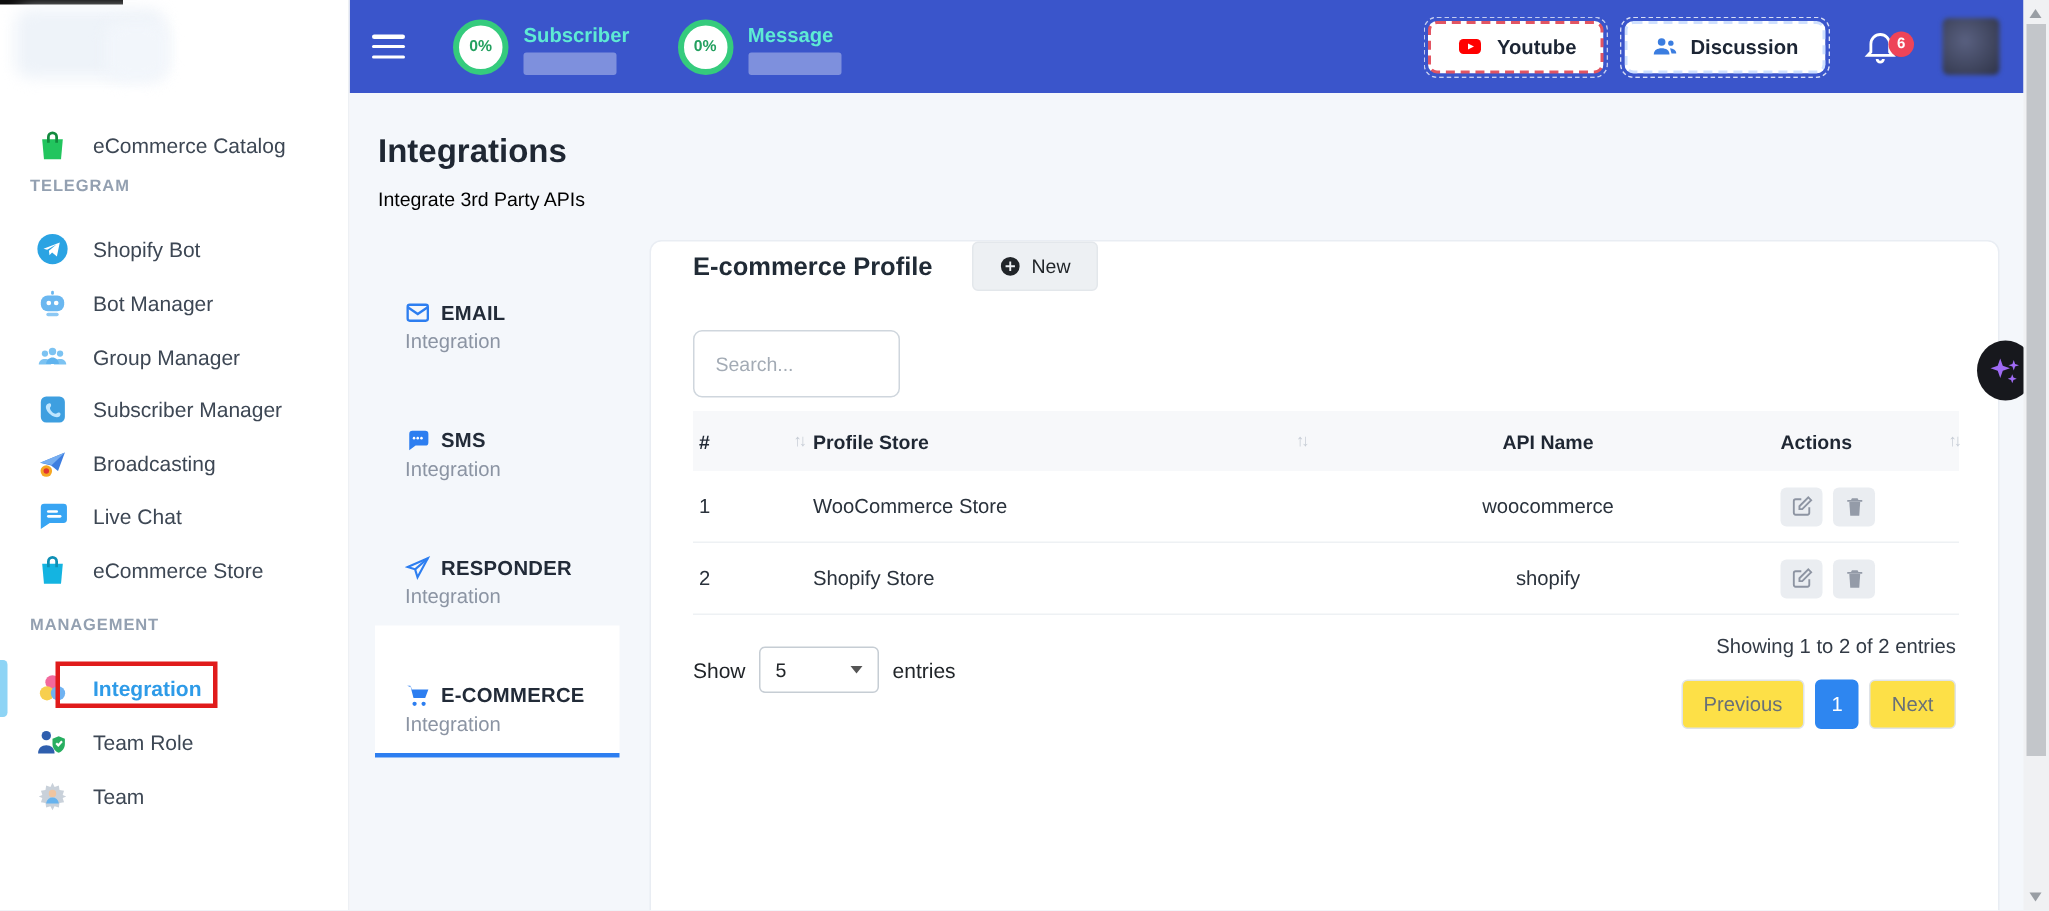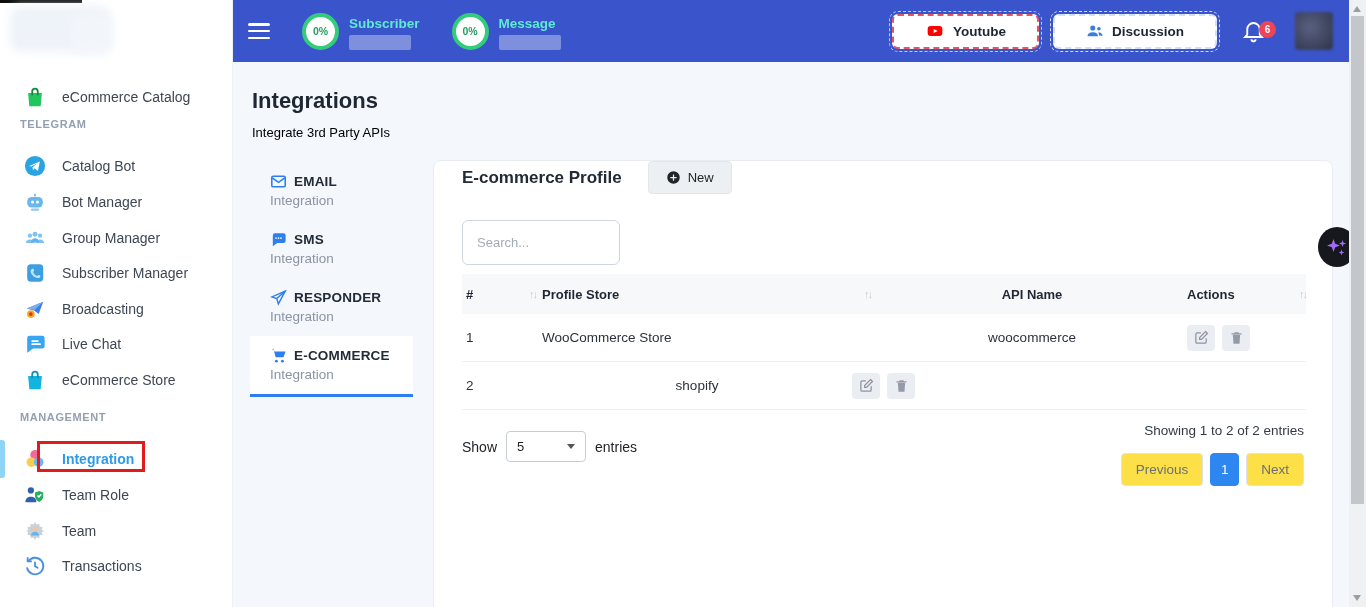--- a/index.html
+++ b/index.html
@@ -23,45 +23,45 @@
   
   .topbar { position:absolute; left:233px; top:0; width:1116px; height:62px; background:#3a55cb; display:flex; align-items:center; }
   .hamburger { margin-left:15px; width:22px; height:16px; display:flex; flex-direction:column; justify-content:space-between; cursor:pointer; }
   .hamburger span { display:block; height:2.5px; background:#fff; border-radius:2px; }
   .stat { display:flex; align-items:flex-start; gap:10px; margin-left:32px; }
   .stat-circle { width:37px; height:37px; border-radius:50%; background:#fff; border:4px solid #35cb7d; display:flex; align-items:center; justify-content:center; font-size:10.5px; font-weight:bold; color:#23a05f; }
   .stat-right { padding-top:3px; }
   .stat-label { font-size:13.5px; font-weight:bold; color:#5eead4; }
   .stat-redact { margin-top:4px; width:62px; height:15px; background:rgba(255,255,255,.35); border-radius:2px; }
   .topbar-right { margin-left:auto; display:flex; align-items:center; margin-right:16px; gap:14px; }
-  .hdr-btn { height:35px; display:flex; align-items:center; gap:8px; background:#fff; border-radius:6px; padding:0 31px; font-size:13.5px; font-weight:bold; color:#1c2534; cursor:pointer; }
+  .hdr-btn { height:35px; display:flex; align-items:center; gap:8px; background:#fff; border-radius:6px; padding:0 16px; font-size:13.5px; font-weight:bold; color:#1c2534; cursor:pointer; }
   .hdr-btn.yt { border:2px dashed #e25563; outline:1px dashed rgba(255,255,255,.7); outline-offset:2px; }
   .hdr-btn.disc { border:2px dashed #cfe0ff; outline:1px dashed rgba(255,255,255,.8); outline-offset:2px; }
   .bell-wrap { position:relative; margin-left:10px; width:26px; height:26px; cursor:pointer; }
   .badge { position:absolute; right:-9px; top:3px; min-width:17px; height:17px; border-radius:50%; background:#ee4458; color:#fff; font-size:10px; font-weight:bold; display:flex; align-items:center; justify-content:center; }
   .avatar { width:38px; height:38px; border-radius:4px; margin-left:14px; background:radial-gradient(circle at 40% 40%, #596080, #2e3347); filter:blur(1.5px); cursor:pointer; }
 
   
   .content { position:absolute; left:233px; top:62px; width:1116px; height:545px; background:#f4f7fb; }
   .page-title { position:absolute; left:19px; top:26px; font-size:22px; font-weight:bold; color:#1f2733; }
   .page-sub { position:absolute; left:19px; top:63px; font-size:13px; color:#000000; }
 
   .tab-col { position:absolute; left:17px; top:100px; width:163px; }
   .tab { padding:11px 0 12px 20px; cursor:pointer; }
-  .tab-top { display:flex; align-items:center; gap:7px; }
+  .tab-top { display:flex; align-items:center; gap:7px;margin-top:27px; }
   .tab-top .ic { width:17px; height:17px; display:flex; }
   .tab-top b { font-size:13.5px; font-weight:bold; color:#222b38; letter-spacing:.2px; }
   .tab-sub { margin-top:3px; font-size:13.5px; color:#8b94a3; }
   .tab.active { background:#fff; border-bottom:3px solid #2d7ef0; }
 
   .card { position:absolute; left:200px; top:98px; width:900px; height:450px; background:#fff; border:1px solid #e9edf3; border-radius:8px 8px 0 0; padding:0 28px; }
   .card-head { display:flex; align-items:center; gap:26px; }
   .card-title { font-size:17px; font-weight:bold; color:#212b36; }
   .new-btn { display:flex; align-items:center; gap:7px; background:#edf0f3; border:1px solid #e3e7eb; border-radius:4px; padding:8px 17px; font-size:13px; color:#212529; cursor:pointer; }
-  .search-input { margin-top:26px; width:158px; height:45px; border:1px solid #cfd6dd; border-radius:6px; padding:0 14px; font-size:13px; color:#333; font-family:inherit; display:block; }
+  .search-input { margin-top:26px; width:138px; height:45px; border:1px solid #cfd6dd; border-radius:6px; padding:0 14px; font-size:13px; color:#333; font-family:inherit; display:block; }
   .search-input::placeholder { color:#a3abb5; }
 
   .table { margin-top:9px; width:844px; font-size:13.5px; }
   .trow { display:flex; align-items:center; }
   .thead { background:#f7f8fa; height:40px; font-weight:bold; color:#1f2733; font-size:13px; }
   .tbody-row { height:48px; border-bottom:1px solid #eef1f4; color:#2a323c; }
   .c-num { width:80px; display:flex; justify-content:space-between; align-items:center; padding:0 6px 0 4px; }
   .c-profile { width:335px; display:flex; justify-content:space-between; align-items:center; padding-right:6px; }
   .c-api { width:310px; text-align:center; }
   .c-actions { flex:1; display:flex; justify-content:space-between; align-items:center; padding-left:0; }
@@ -109,21 +109,21 @@
 
     <div class="side-heading" style="top:118px">TELEGRAM</div>
 
     <div class="side-row" style="top:149px">
       <span class="ic">
         <svg viewBox="0 0 24 24" width="22" height="22">
             <circle cx="12" cy="12" r="11" fill="#2aa3e3"></circle>
             <path d="M5.5 11.9l11.8-4.7-2.1 10.2-3.5-2.9-1.9 2.1-.4-3.3 5.4-4.6-6.7 3.9-2.6-.7z" fill="#fff"></path>
           </svg>
       </span>
-      <span class="lbl">Catalog Bot</span>
+      <span class="lbl">Shopify Bot</span>
     </div>
 
     <div class="side-row" style="top:185px">
       <span class="ic">
         <svg viewBox="0 0 24 24" width="22" height="22">
             <rect x="3.5" y="6.5" width="17" height="11.5" rx="5" fill="#6ab7f0"></rect>
             <circle cx="9.3" cy="12" r="1.7" fill="#fff"></circle>
             <circle cx="14.7" cy="12" r="1.7" fill="#fff"></circle>
             <rect x="11" y="3" width="2" height="3" rx="1" fill="#6ab7f0"></rect>
             <rect x="7.5" y="19" width="9" height="2.6" rx="1.3" fill="#8cc8f4"></rect>
@@ -220,30 +220,20 @@
       <span class="ic">
         <svg viewBox="0 0 24 24" width="22" height="22">
             <path d="M12 2l1.5 3 3.1-1 .5 3.3 3.3.5-1 3.1L22 12l-2.6 1.1 1 3.1-3.3.5-.5 3.3-3.1-1L12 22l-1.5-3-3.1 1-.5-3.3-3.3-.5 1-3.1L2 12l2.6-1.1-1-3.1 3.3-.5.5-3.3 3.1 1z" fill="#c9d1da"></path>
             <circle cx="12" cy="9.8" r="2.7" fill="#f0c5a0"></circle>
             <path d="M7.3 17c.6-2.8 2.4-4.2 4.7-4.2s4.1 1.4 4.7 4.2z" fill="#67b3ee"></path>
           </svg>
       </span>
       <span class="lbl">Team</span>
     </div>
 
-    <div class="side-row" style="top:549px">
-      <span class="ic">
-        <svg viewBox="0 0 24 24" width="22" height="22" fill="none" stroke="#4a90e2" stroke-width="2">
-            <path d="M4.6 7A9 9 0 113.2 13.5"></path>
-            <path d="M4 2.5V7h4.5"></path>
-            <path d="M12 8.2v4l2.8 1.8" stroke-linecap="round"></path>
-          </svg>
-      </span>
-      <span class="lbl">Transactions</span>
-    </div>
   </div>
 
   <div class="topbar">
     <div class="hamburger">
         <span></span>
         <span></span>
         <span></span>
       </div>
 
     <div class="stat">
@@ -413,20 +403,23 @@
                   </span>
               </button>
             </span>
           </div>
         </div>
 
         <div class="trow tbody-row">
           <div class="c-num">
               <span>2</span>
             </div>
+          <div class="c-profile">
+              <span>Shopify Store</span>
+            </div>
           <div class="c-api">shopify</div>
           <div class="c-actions">
             <span class="act-group">
               <button class="act-btn">
                 <span style="display:flex">
                     <svg viewBox="0 0 24 24" width="15" height="15" fill="none" stroke="#8d94a2" stroke-width="2">
                       <path d="M11 4.5H5a2 2 0 00-2 2V19a2 2 0 002 2h12.5a2 2 0 002-2v-6"></path>
                       <path d="M18.5 2.5l3 3L12 15H9v-3l9.5-9.5z"></path>
                     </svg>
                   </span>

